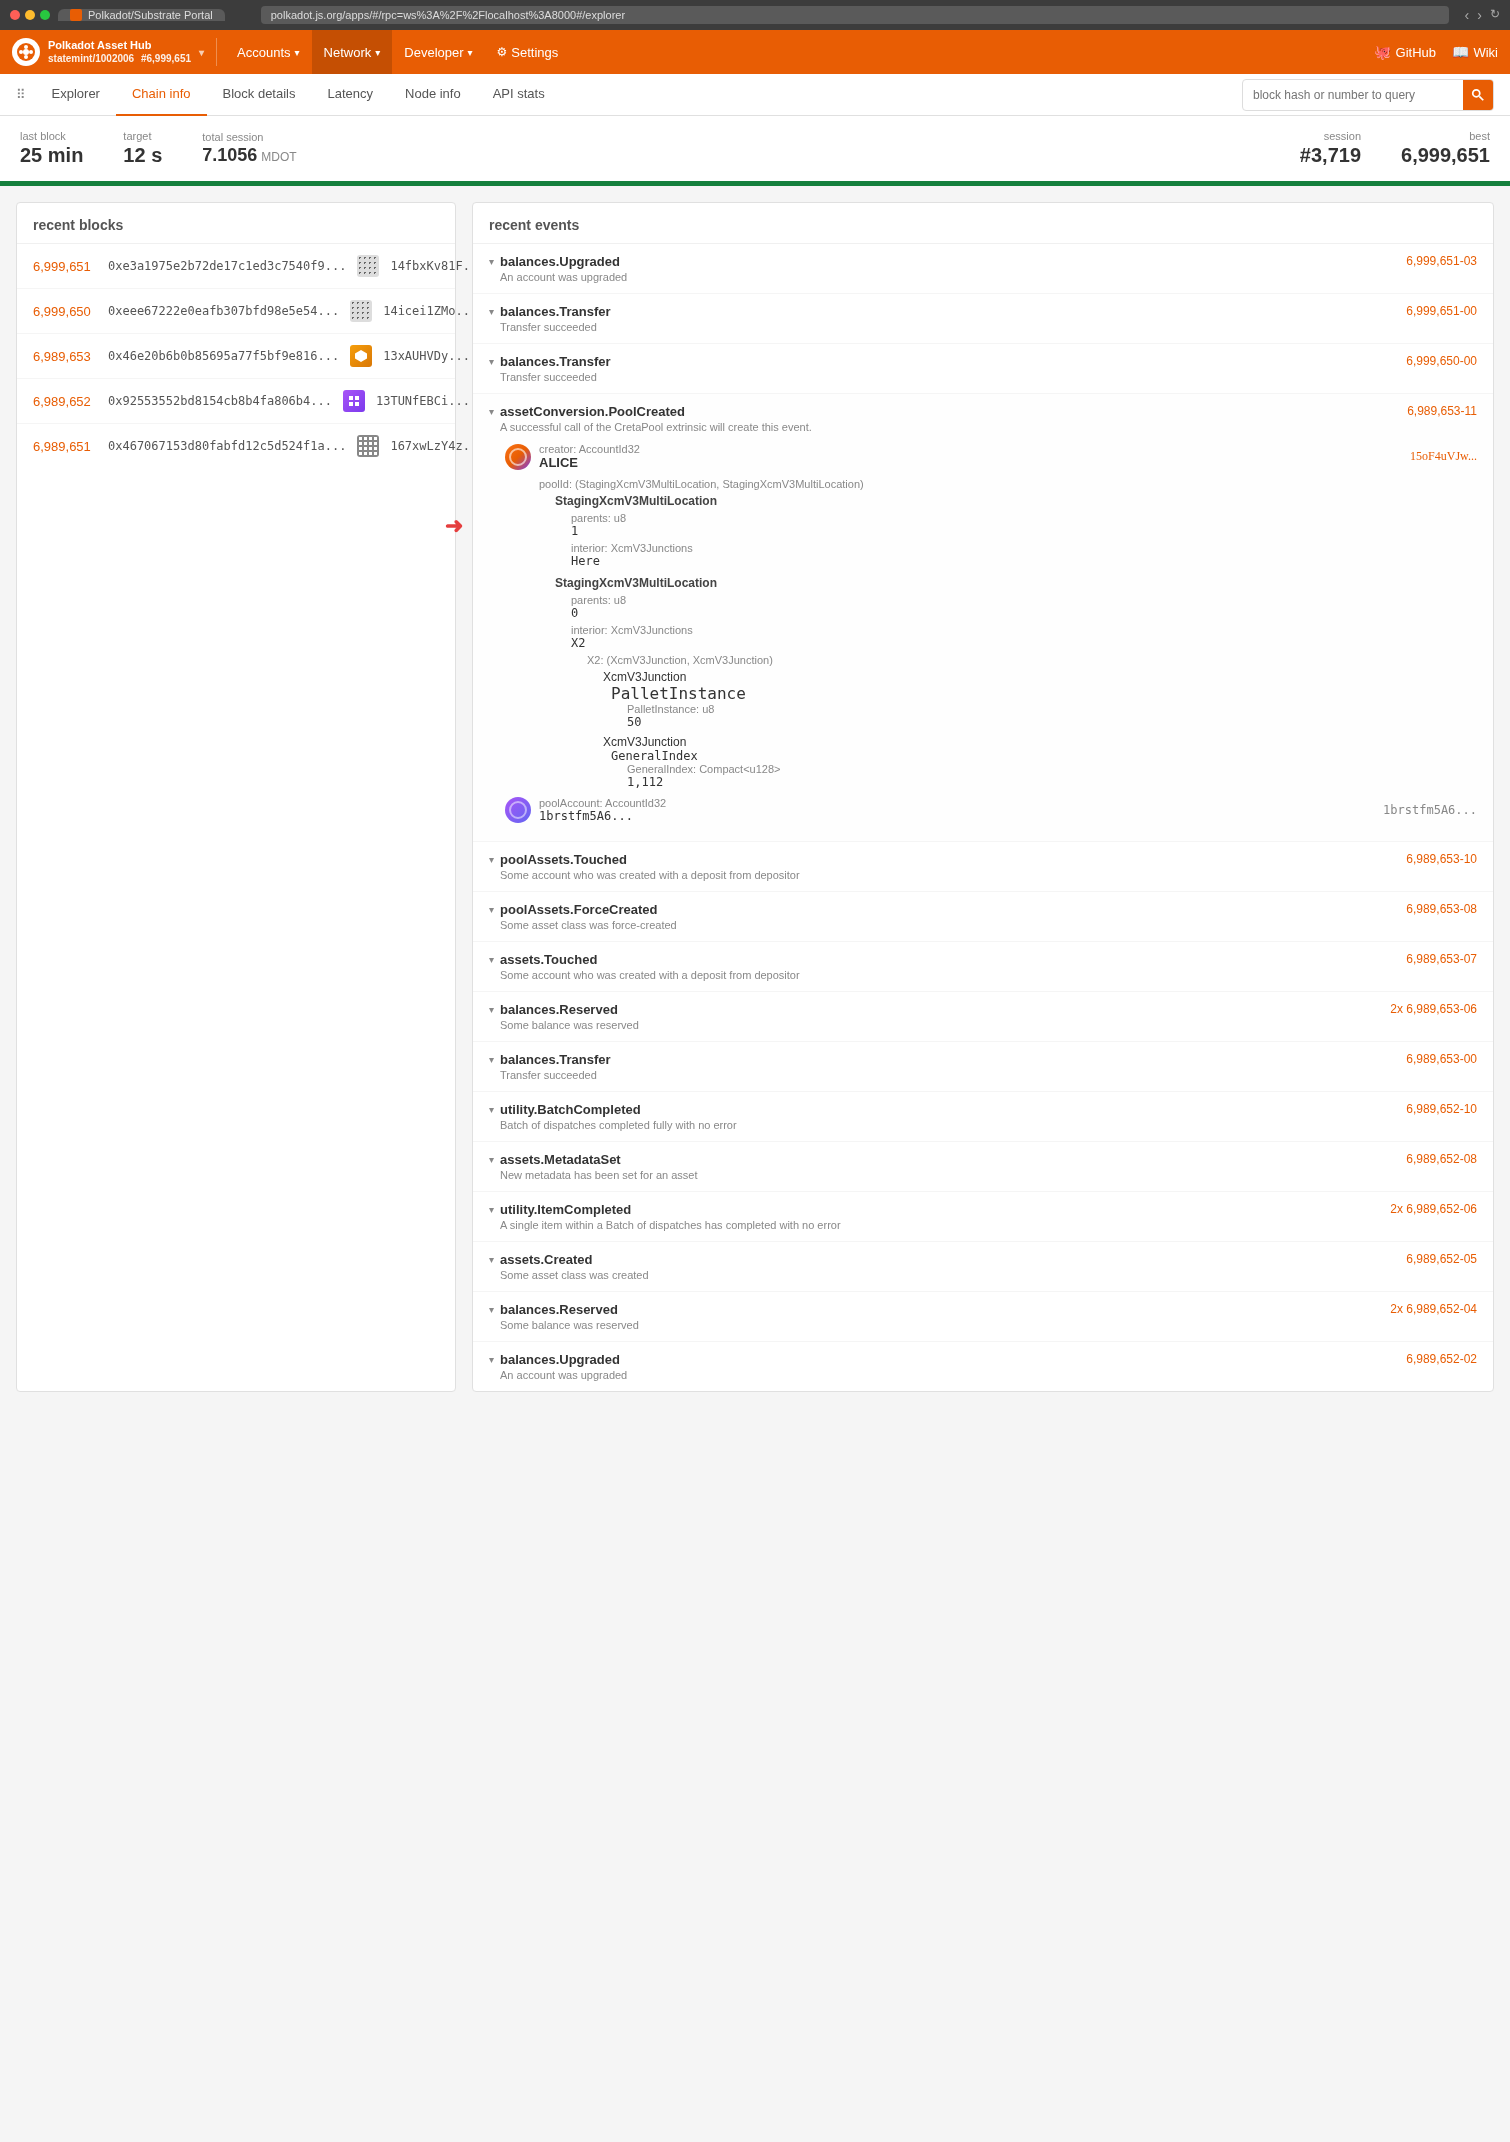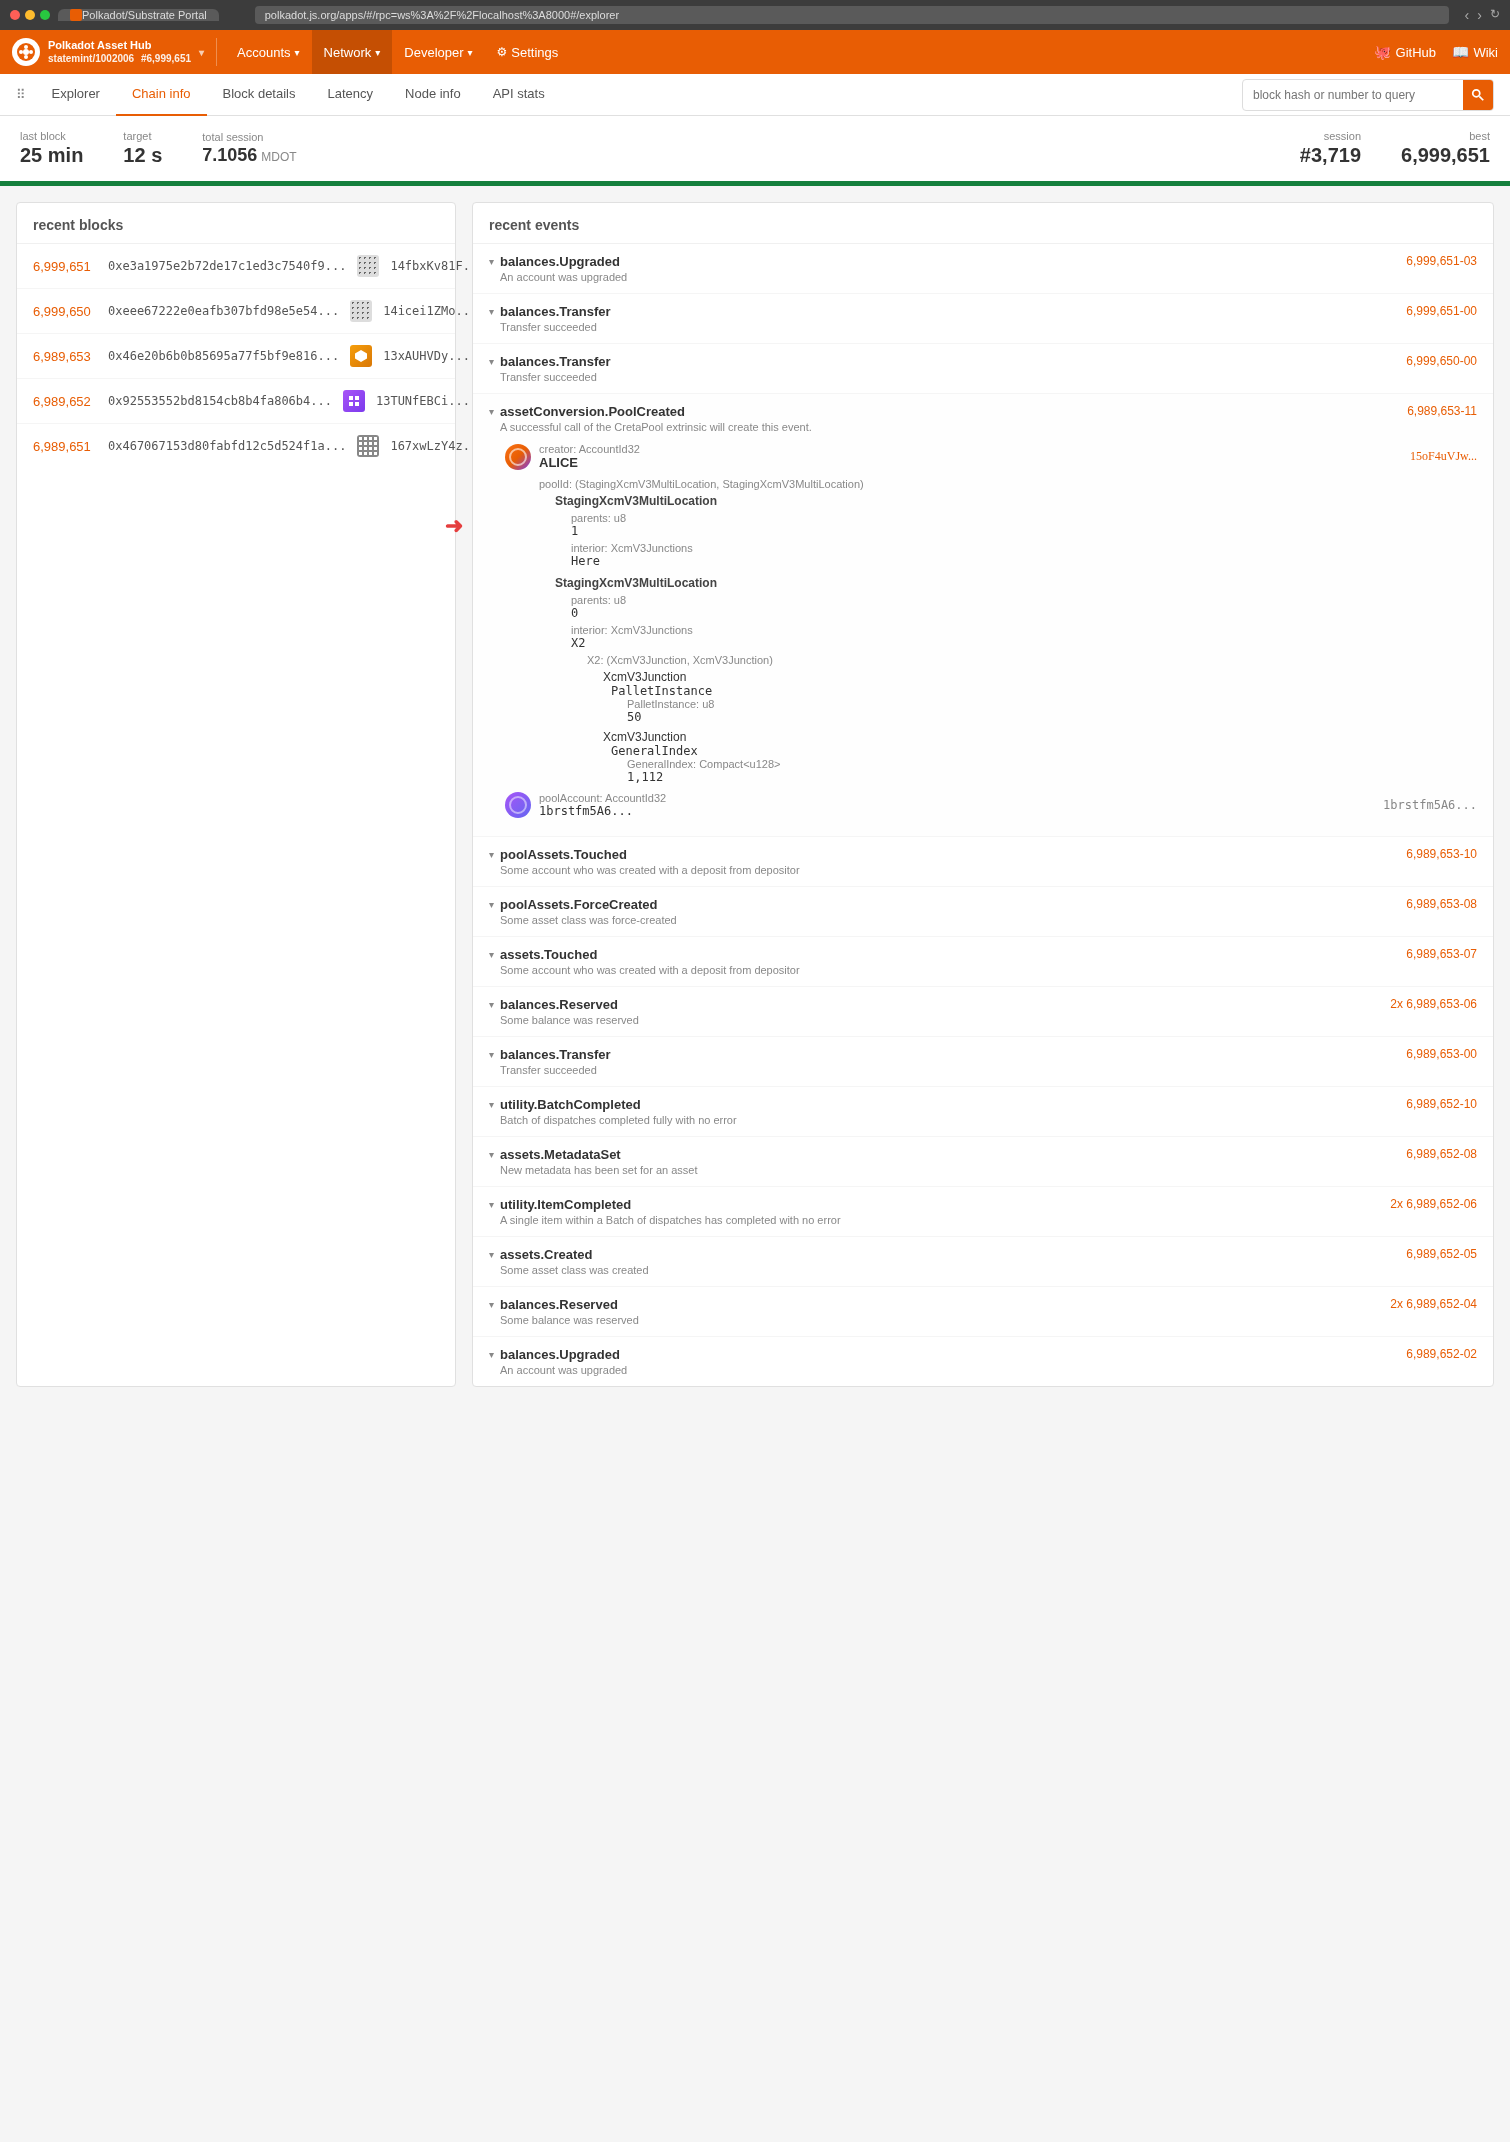--- a/index.html
+++ b/index.html
@@ -5,21 +5,21 @@
     * { box-sizing: border-box; margin: 0; padding: 0; }
     body { font-family: -apple-system, BlinkMacSystemFont, 'Segoe UI', sans-serif; font-size: 13px; background: #f5f5f5; color: #333; }
 
     
     .browser-chrome { background: #3c3c3c; padding: 6px 10px; display: flex; align-items: center; gap: 8px; }
     .browser-dots { display: flex; gap: 5px; }
     .dot { width: 10px; height: 10px; border-radius: 50%; }
     .dot.red { background: #ff5f57; }
     .dot.yellow { background: #febc2e; }
     .dot.green { background: #28c840; }
-    .browser-tab { background: #5a5a5a; border-radius: 6px 6px 0 0; padding: 0 12px; color: #ddd; font-size: 11px; display: flex; }
+    .browser-tab { background: #5a5a5a; border-radius: 6px 6px 0 0; padding: 0 12px; color: #ddd; font-size: 11px; display: flex; gap: 6px; }
     .tab-favicon { width: 12px; height: 12px; background: #e85d04; border-radius: 2px; }
     .browser-url-bar { flex: 1; background: #5a5a5a; border-radius: 4px; padding: 3px 10px; color: #ddd; font-size: 11px; }
 
     
     .top-nav { background: #e85d04; display: flex; align-items: center; padding: 0 12px; height: 44px; gap: 0; }
     .brand { display: flex; align-items: center; gap: 8px; color: white; font-size: 12px; font-weight: 600; padding: 0 12px 0 0; border-right: 1px solid rgba(255,255,255,0.3); margin-right: 8px; }
     .brand-text { line-height: 1.2; }
     .brand-name { font-size: 11px; font-weight: 700; }
     .brand-chain { font-size: 10px; opacity: 0.9; }
     .nav-item { color: white; padding: 0 12px; height: 44px; display: flex; align-items: center; gap: 4px; font-size: 13px; cursor: pointer; font-weight: 500; }
@@ -369,21 +369,21 @@
               <div style="font-size:11px;color:#888;">parents: u8</div>
               <div style="font-size:12px;font-family:monospace;">0</div>
               <div style="font-size:11px;color:#888;margin-top:4px;">interior: XcmV3Junctions</div>
               <div style="font-size:12px;font-family:monospace;">X2</div>
 
               <div style="margin-left:16px;margin-top:4px;">
                 <div style="font-size:11px;color:#888;">X2: (XcmV3Junction, XcmV3Junction)</div>
 
                 <div style="margin-left:16px;margin-top:4px;">
                   <div style="font-size:12px;font-weight:500;">XcmV3Junction</div>
-                  <div style="font-size:12px;font-family:monospace;margin-left:8px;">PalletInstance</div>
+                  <div style="font-size:16px;font-family:monospace;margin-left:8px;">PalletInstance</div>
                   <div style="margin-left:24px;">
                     <div style="font-size:11px;color:#888;">PalletInstance: u8</div>
                     <div style="font-size:12px;font-family:monospace;">50</div>
                   </div>
 
                   <div style="font-size:12px;font-weight:500;margin-top:6px;">XcmV3Junction</div>
                   <div style="font-size:12px;font-family:monospace;margin-left:8px;">GeneralIndex</div>
                   <div style="margin-left:24px;">
                     <div style="font-size:11px;color:#888;">GeneralIndex: Compact&lt;u128&gt;</div>
                     <div style="font-size:12px;font-family:monospace;">1,112</div>

